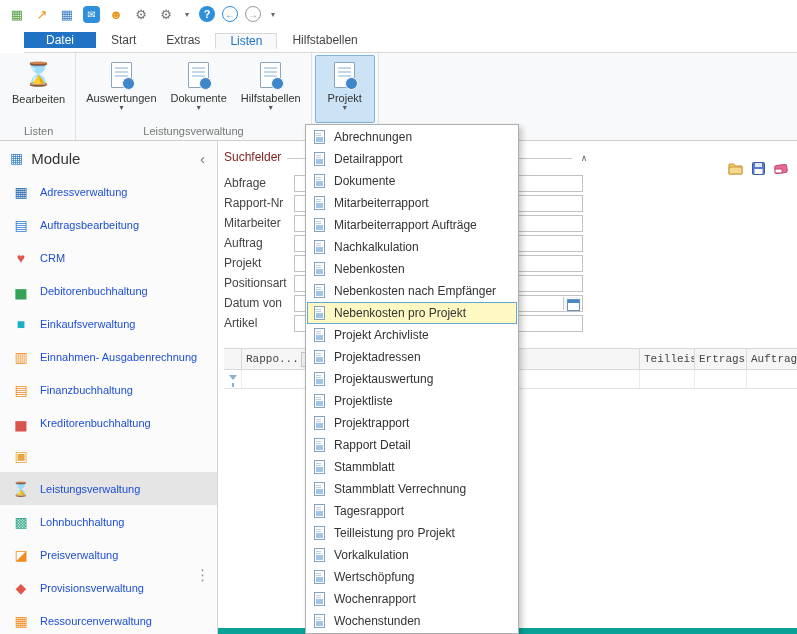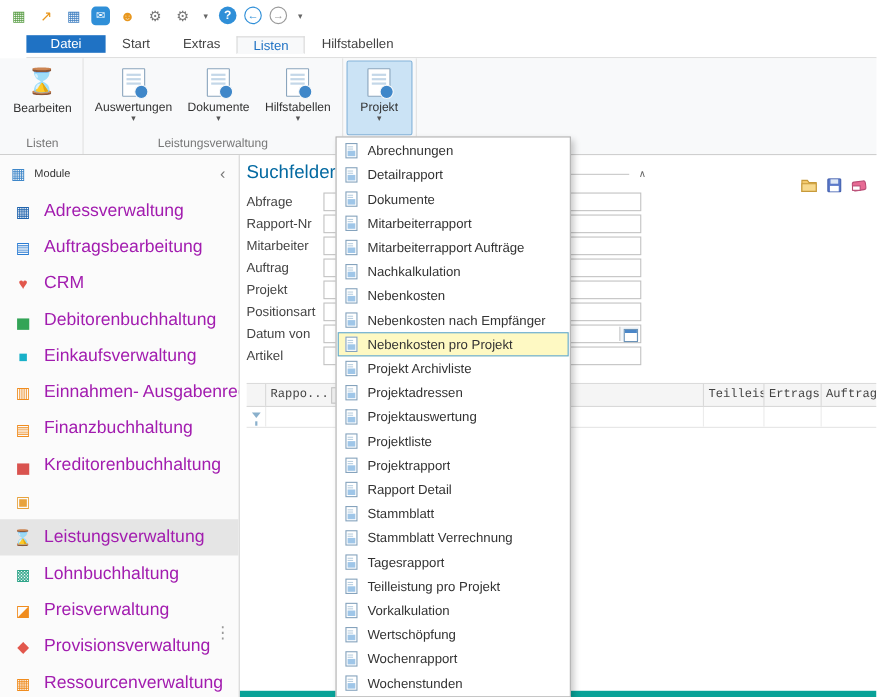--- a/index.html
+++ b/index.html
@@ -39,33 +39,33 @@
   .rb-caret::after { content: "▾"; font-size: 8px; color: #555; line-height: 8px; display: block; }
   .rg-label { height: 17px; text-align: center; font-size: 11px; color: #777; line-height: 16px; white-space: nowrap; }
 
   
   .main { flex: 1; display: flex; position: relative; overflow: hidden; }
 
   
   .sidebar { width: 218px; border-right: 1px solid #d5d5d5; background: #fbfbfb; position: relative; overflow: hidden; flex: 0 0 auto; }
   .sb-head { height: 34px; display: flex; align-items: center; padding: 0 12px 0 10px; gap: 8px; }
   .sb-grid-ic::after { content: "▦"; color: #3f87c9; font-size: 14px; }
-  .sb-title { font-size: 10px; color: #333; flex: 1; }
+  .sb-title { font-size: 15px; color: #333; flex: 1; }
   .sb-collapse::after { content: "‹"; color: #777; font-size: 15px; }
   .sb-item { height: 33px; display: flex; align-items: center; padding-left: 12px; gap: 10px; cursor: default; }
   .sb-item.selected { background: #e5e5e5; }
   .sb-ic { width: 18px; text-align: center; font-size: 14px; flex: 0 0 auto; }
-  .sb-label { font-size: 16px; color: #a21caf; white-space: nowrap; overflow: hidden; }
+  .sb-label { font-size: 11px; color: #1d4ed8; white-space: nowrap; overflow: hidden; }
   .splitter { position: absolute; right: 7px; top: 425px; color: #999; font-size: 15px; }
   .splitter::after { content: "⋮"; }
 
   
   .content { flex: 1; position: relative; padding: 8px 0 0 6px; overflow: hidden; }
   .sp-head { display: flex; align-items: center; width: 366px; height: 16px; }
-  .sp-title { font-size: 17px; color: #0369a1; margin-right: 6px; white-space: nowrap; }
+  .sp-title { font-size: 12px; color: #7f1d1d; margin-right: 6px; white-space: nowrap; }
   .sp-line { flex: 1; border-top: 1px solid #c8c8c8; margin: 2px 6px 0 0; }
   .sp-chevron { width: 12px; text-align: center; }
   .sp-chevron::after { content: "∧"; font-size: 9px; color: #666; }
   .sp-toolbar { position: absolute; top: 18px; right: 6px; display: flex; gap: 3px; }
   .tb-btn { width: 20px; height: 19px; display: inline-flex; align-items: center; justify-content: center; border: 1px solid transparent; border-radius: 2px; }
   .sp-fields { margin-top: 8px; }
   .f-row { display: flex; align-items: center; height: 20px; }
   .f-label { width: 70px; font-size: 12px; color: #444; white-space: nowrap; }
   .f-input { width: 289px; height: 17px; border: 1px solid #c2c2c2; background: #fff; position: relative; display: inline-block; }
   .cal-btn { display: none; }

